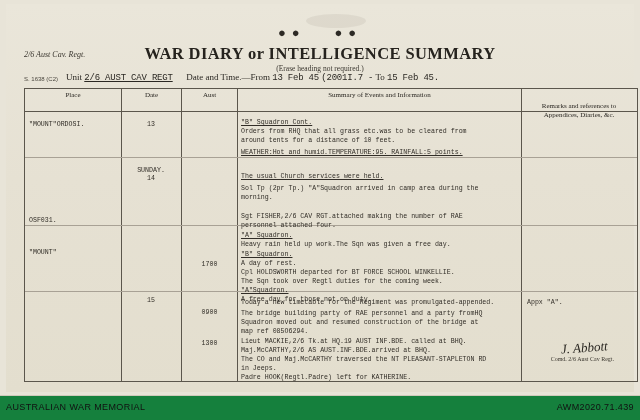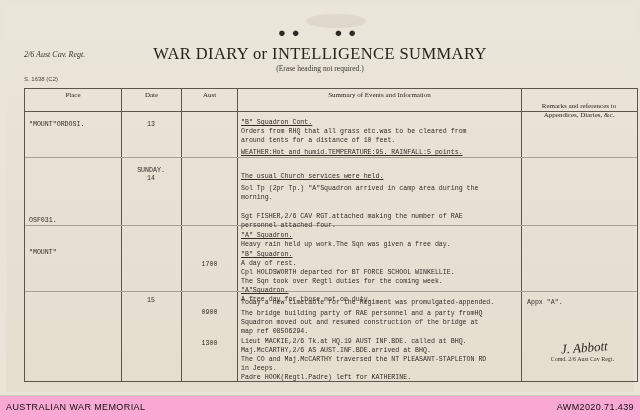--- a/index.html
+++ b/index.html
@@ -13,41 +13,41 @@
     position:absolute;left:0;top:0;width:640px;height:420px;
     background:#e8e4d8;
   }
   
   .paper{
     position:absolute;left:6px;top:4px;width:628px;height:388px;
     background:linear-gradient(180deg,#eae6da 0%,#e6e1d3 45%,#e3dece 100%);
   }
   .footerbar{
     position:absolute;left:0;bottom:0;width:640px;height:24px;
-    background:#f9a8d4;
+    background:#15803d;
     border-top:1px solid #cfcabb;
   }
   .footer-left{
     position:absolute;left:6px;top:6px;
     font-size:9px;letter-spacing:.4px;color:#111;
     font-family:"Liberation Sans", sans-serif;
   }
   .footer-right{
     position:absolute;right:6px;top:6px;
     font-size:9px;letter-spacing:.4px;color:#111;
   }
   
   .dots{
     position:absolute;top:26px;left:0;width:628px;text-align:center;
     font-size:13px;color:#2d2a25;letter-spacing:6px;line-height:6px;
   }
   .title{
     position:absolute;top:40px;left:0;width:628px;text-align:center;
     font-family:"Liberation Serif", serif;
-    font-size:16.5px;font-weight:normal;color:#26231e;letter-spacing:.4px;
+    font-size:16.5px;font-weight:bold;color:#26231e;letter-spacing:.4px;
   }
   .subtitle{
     position:absolute;top:60px;left:0;width:628px;text-align:center;
     font-family:"Liberation Serif", serif;
     font-size:7.5px;color:#3a362f;
   }
   .armyform{
     position:absolute;right:18px;top:40px;width:90px;text-align:center;
     font-family:"Liberation Serif", serif;font-size:7.5px;color:#2e2b25;line-height:10px;
   }
@@ -116,20 +116,30 @@
     <div class="title">WAR DIARY or INTELLIGENCE SUMMARY</div>
     <div class="subtitle">(Erase heading not required.)</div>
 
 
     <div class="topleft">
       <span class="hand">2/6 Aust   Cav. Regt.</span>
     </div>
 
     <div class="formno">S. 1638 (C2)</div>
 
+    <div class="unitline">
+      <span>Unit</span>
+      <span class="typed ul">2/6 AUST CAV REGT</span>
+      &nbsp;&nbsp;&nbsp;&nbsp;
+      <span>Date and Time.—From</span>
+      <span class="typed">13 Feb 45</span>
+      <span class="typed">(2001I.7 -</span>
+      <span>To</span>
+      <span class="typed">15 Feb 45.</span>
+    </div>
 
     <div class="tbl">
       <div class="colhdr"></div>
 
       <div class="vline" style="left:96px;"></div>
       <div class="vline" style="left:156px;"></div>
       <div class="vline" style="left:212px;"></div>
       <div class="vline" style="left:496px;"></div>
 
       <div class="hdrcell" style="left:0;width:96px;">Place</div>

